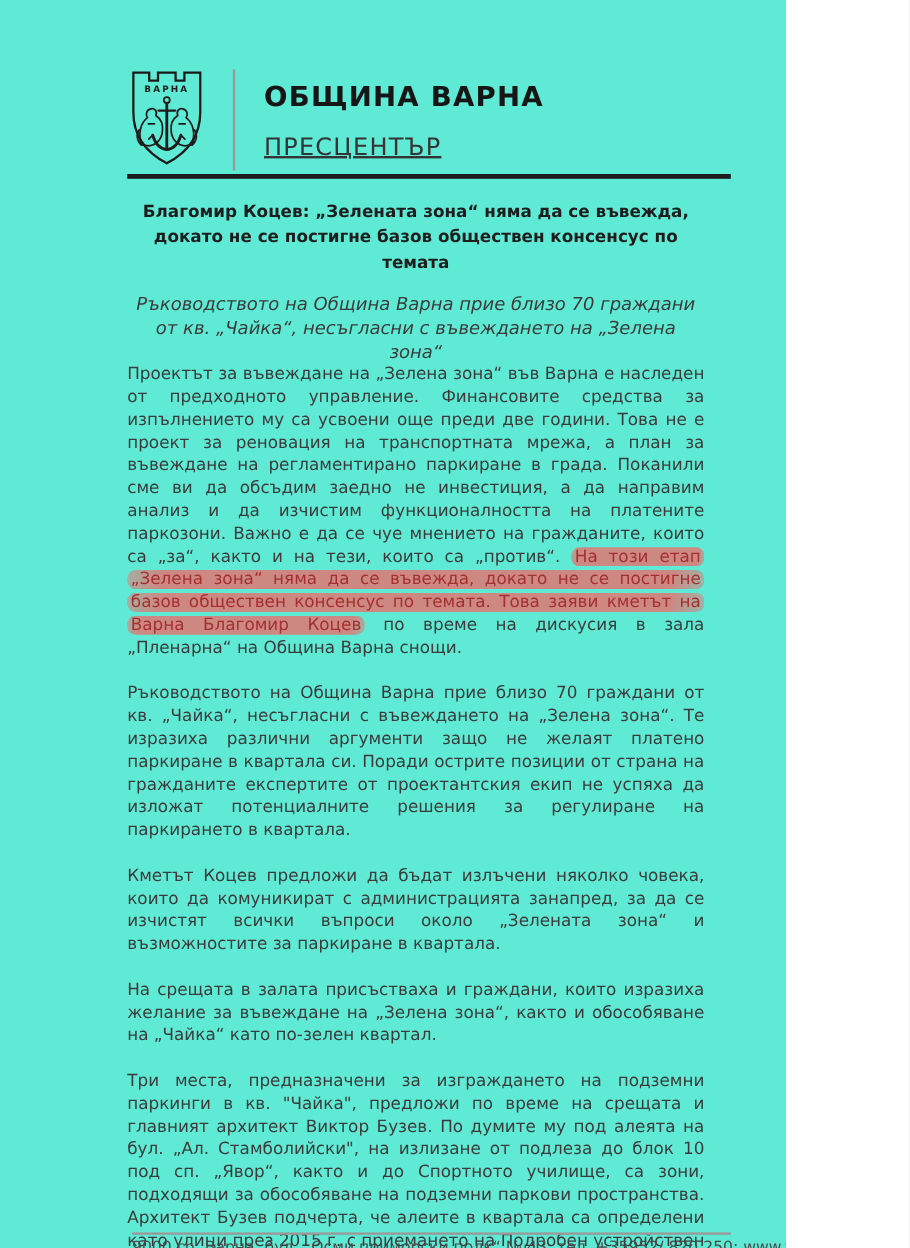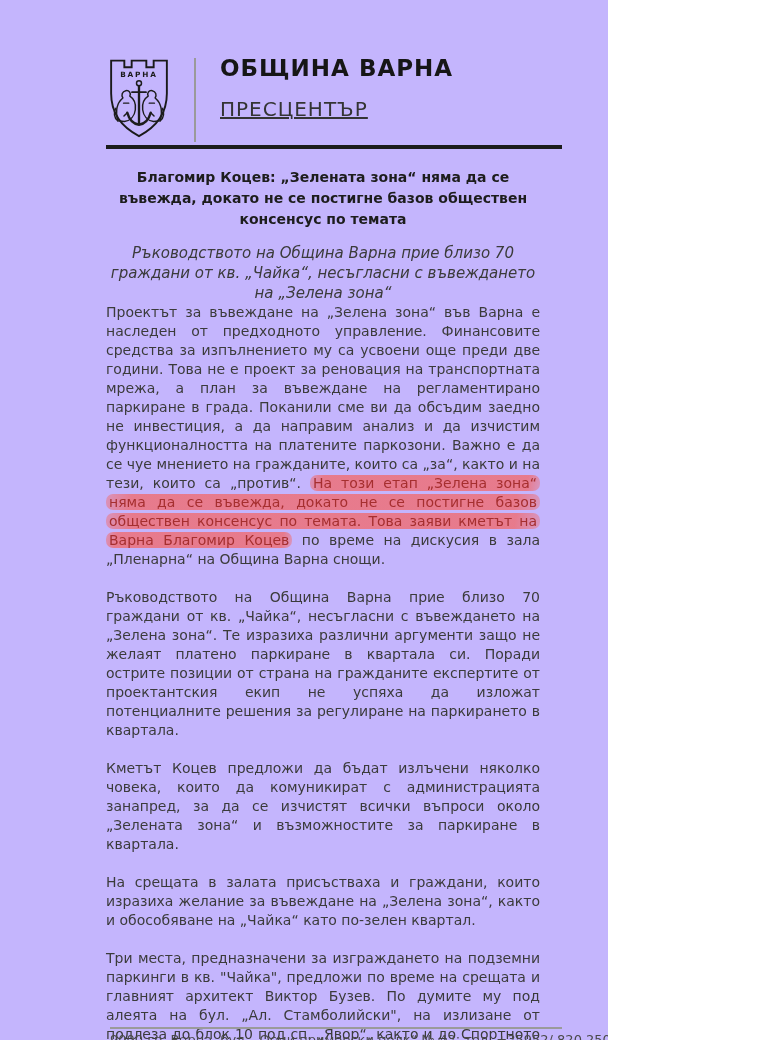--- a/index.html
+++ b/index.html
@@ -1,31 +1,31 @@
 <!DOCTYPE html>
 <html style="--body-text: #3b3b3b; --highlight-bg: rgba(243,103,103,0.75); --highlight-text: #a62f2f;"><head>
 <meta charset="utf-8">
 <style>
   html, body { margin: 0; padding: 0; background: #ffffff; }
   .page {
     position: relative;
-    width: 608px;
+    width: 655px;
     height: 1040px;
     overflow: hidden;
-    background: #c4b5fd;
+    background: #5eead4;
     font-family: "DejaVu Sans", "Liberation Sans", sans-serif;
     color: var(--body-text, #3b3b3b);
   }
   
   .letterhead { display: flex; align-items: flex-start; margin: 42px 46px 0 106px; }
   .logo svg { display: block; width: 66px; height: 86px; margin-top: 13px; }
   .v-divider { width: 2px; height: 84px; background: #9a9a9a; margin: 16px 24px 0 22px; }
   .head-text { display: flex; flex-direction: column; }
   .org-name {
-    margin-top: 13px; font-size: 23px; font-weight: bold;
+    margin-top: 26px; font-size: 23px; font-weight: bold;
     letter-spacing: 1px; color: #161616; line-height: 26px;
   }
   .dept-name {
     margin-top: 16px; font-size: 20px; font-weight: normal;
     letter-spacing: 1px; color: #343434; line-height: 24px; text-decoration: underline;
   }
   .h-rule { height: 4px; background: #1c1c1c; margin: 3px 46px 0 106px; }
   
   .content { margin: 0 68px 0 106px; }
   .article-title {

